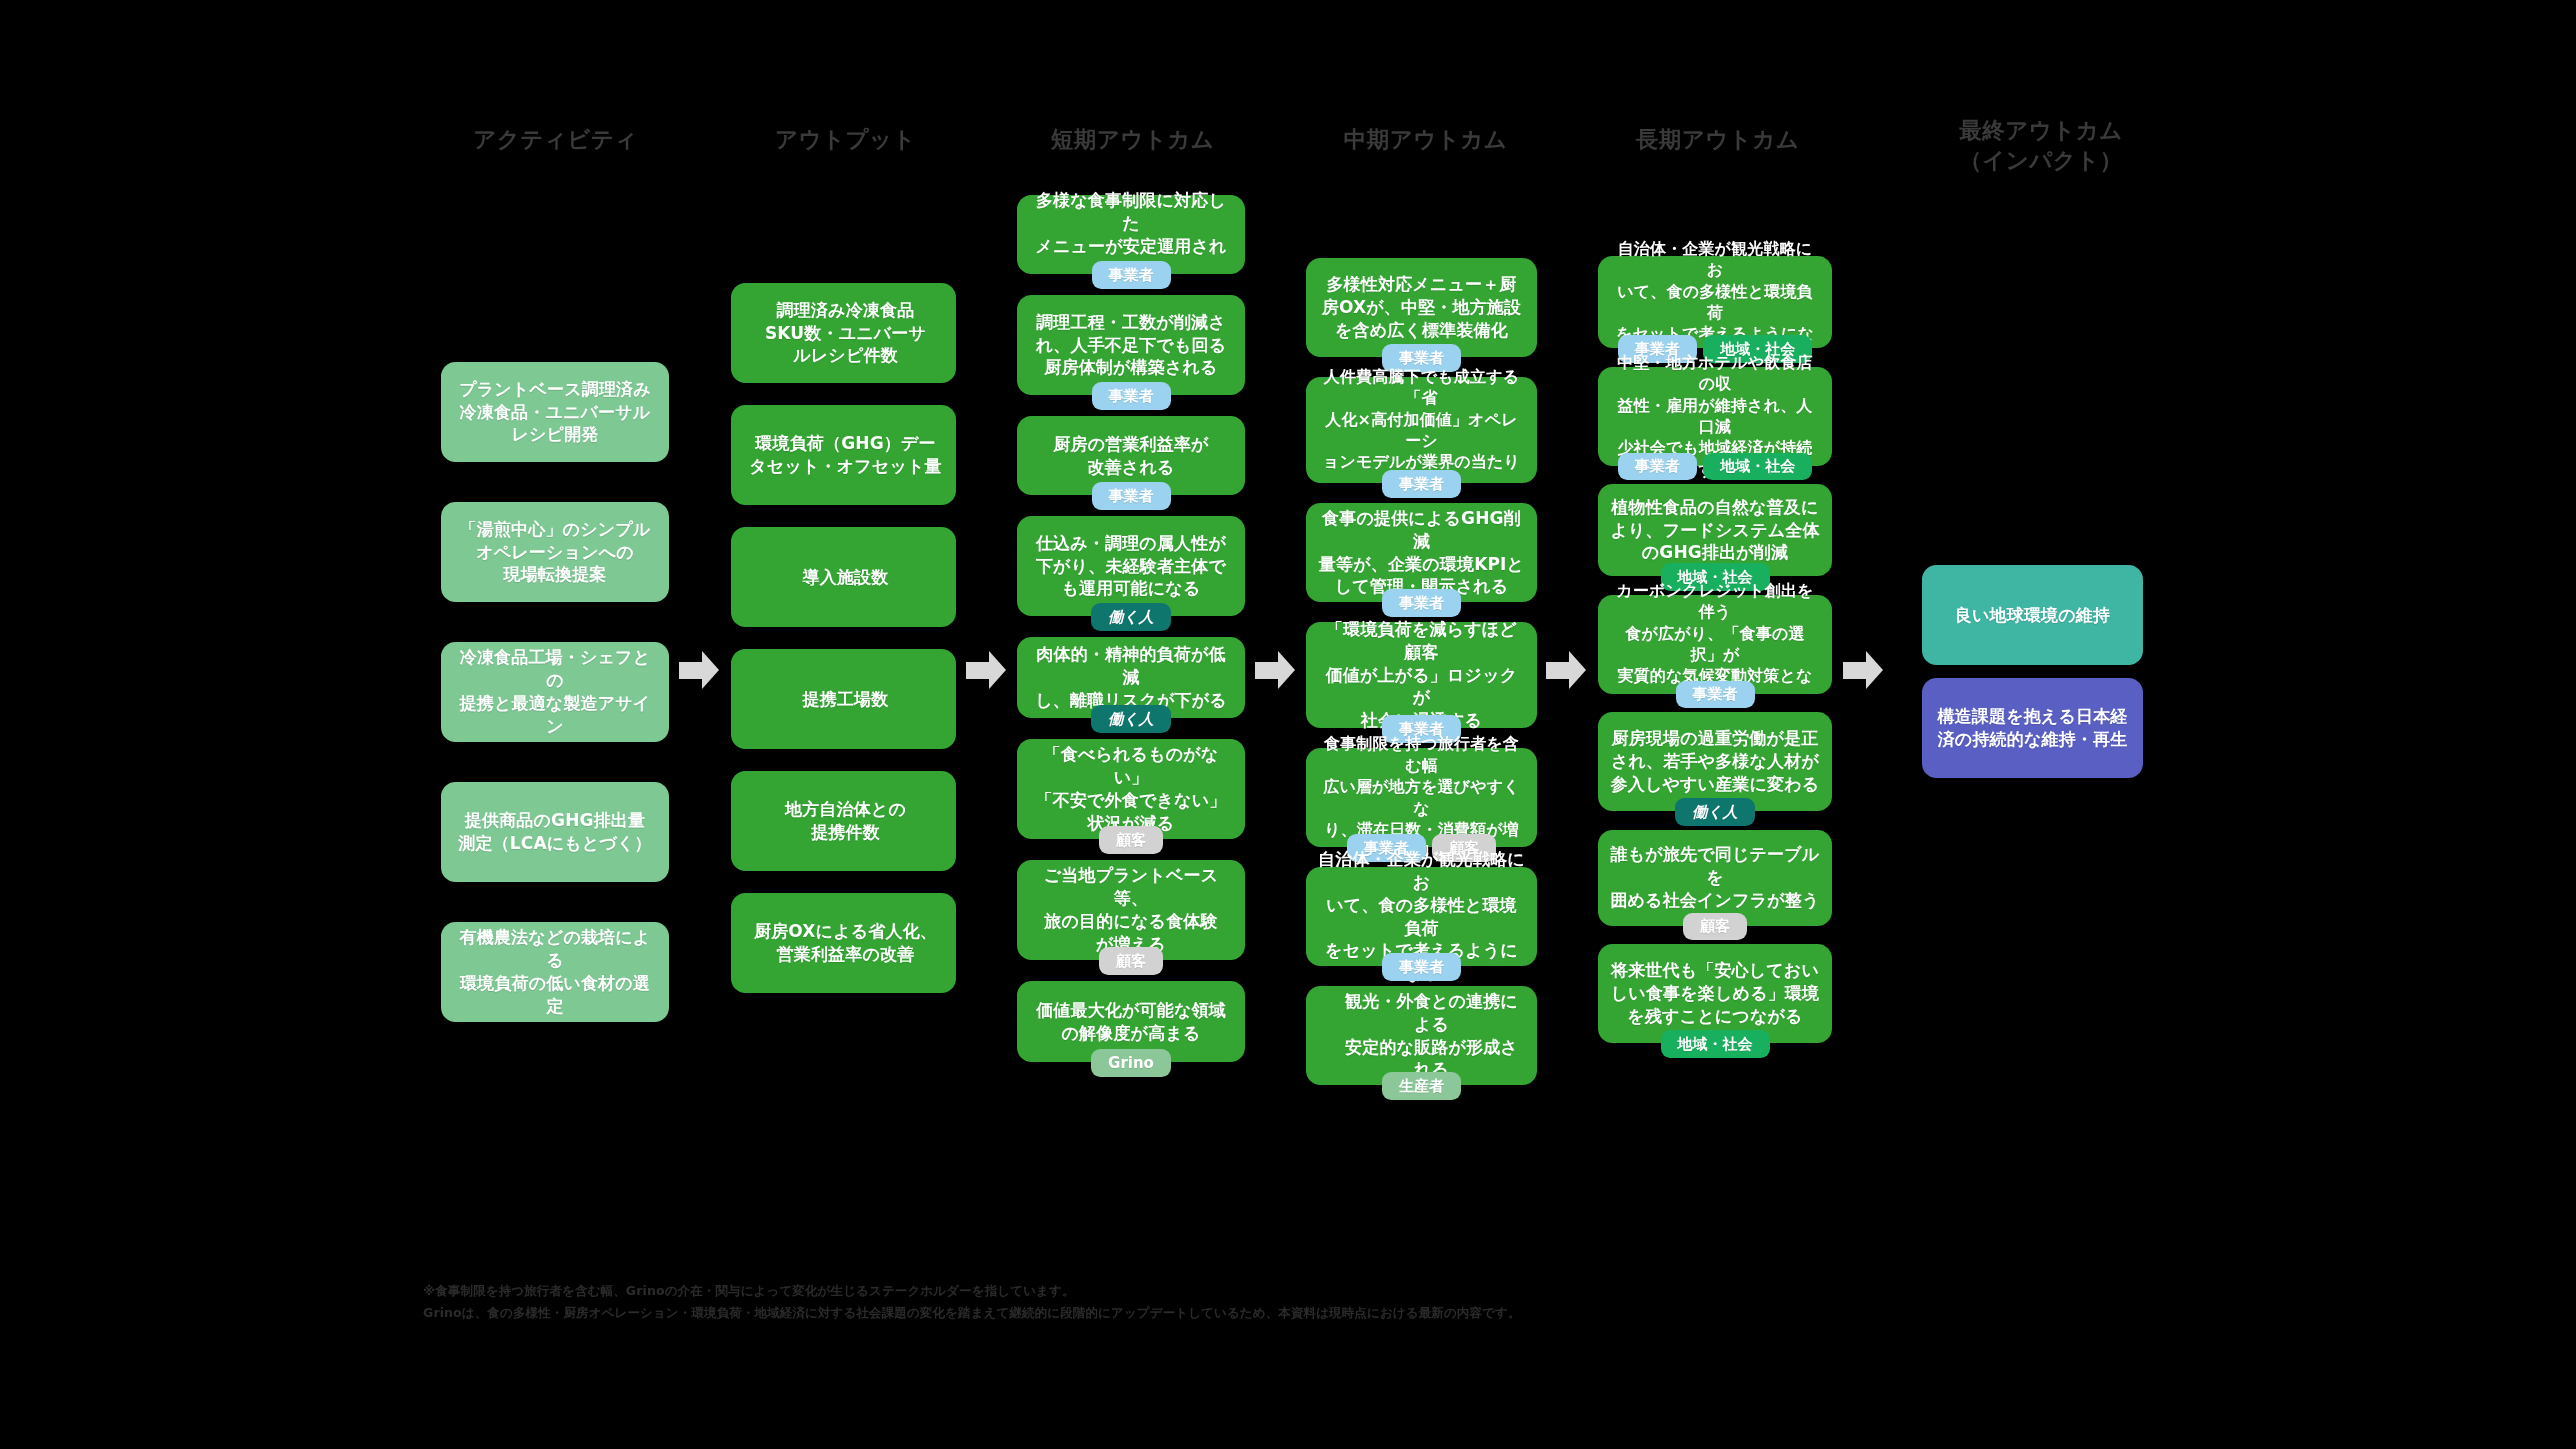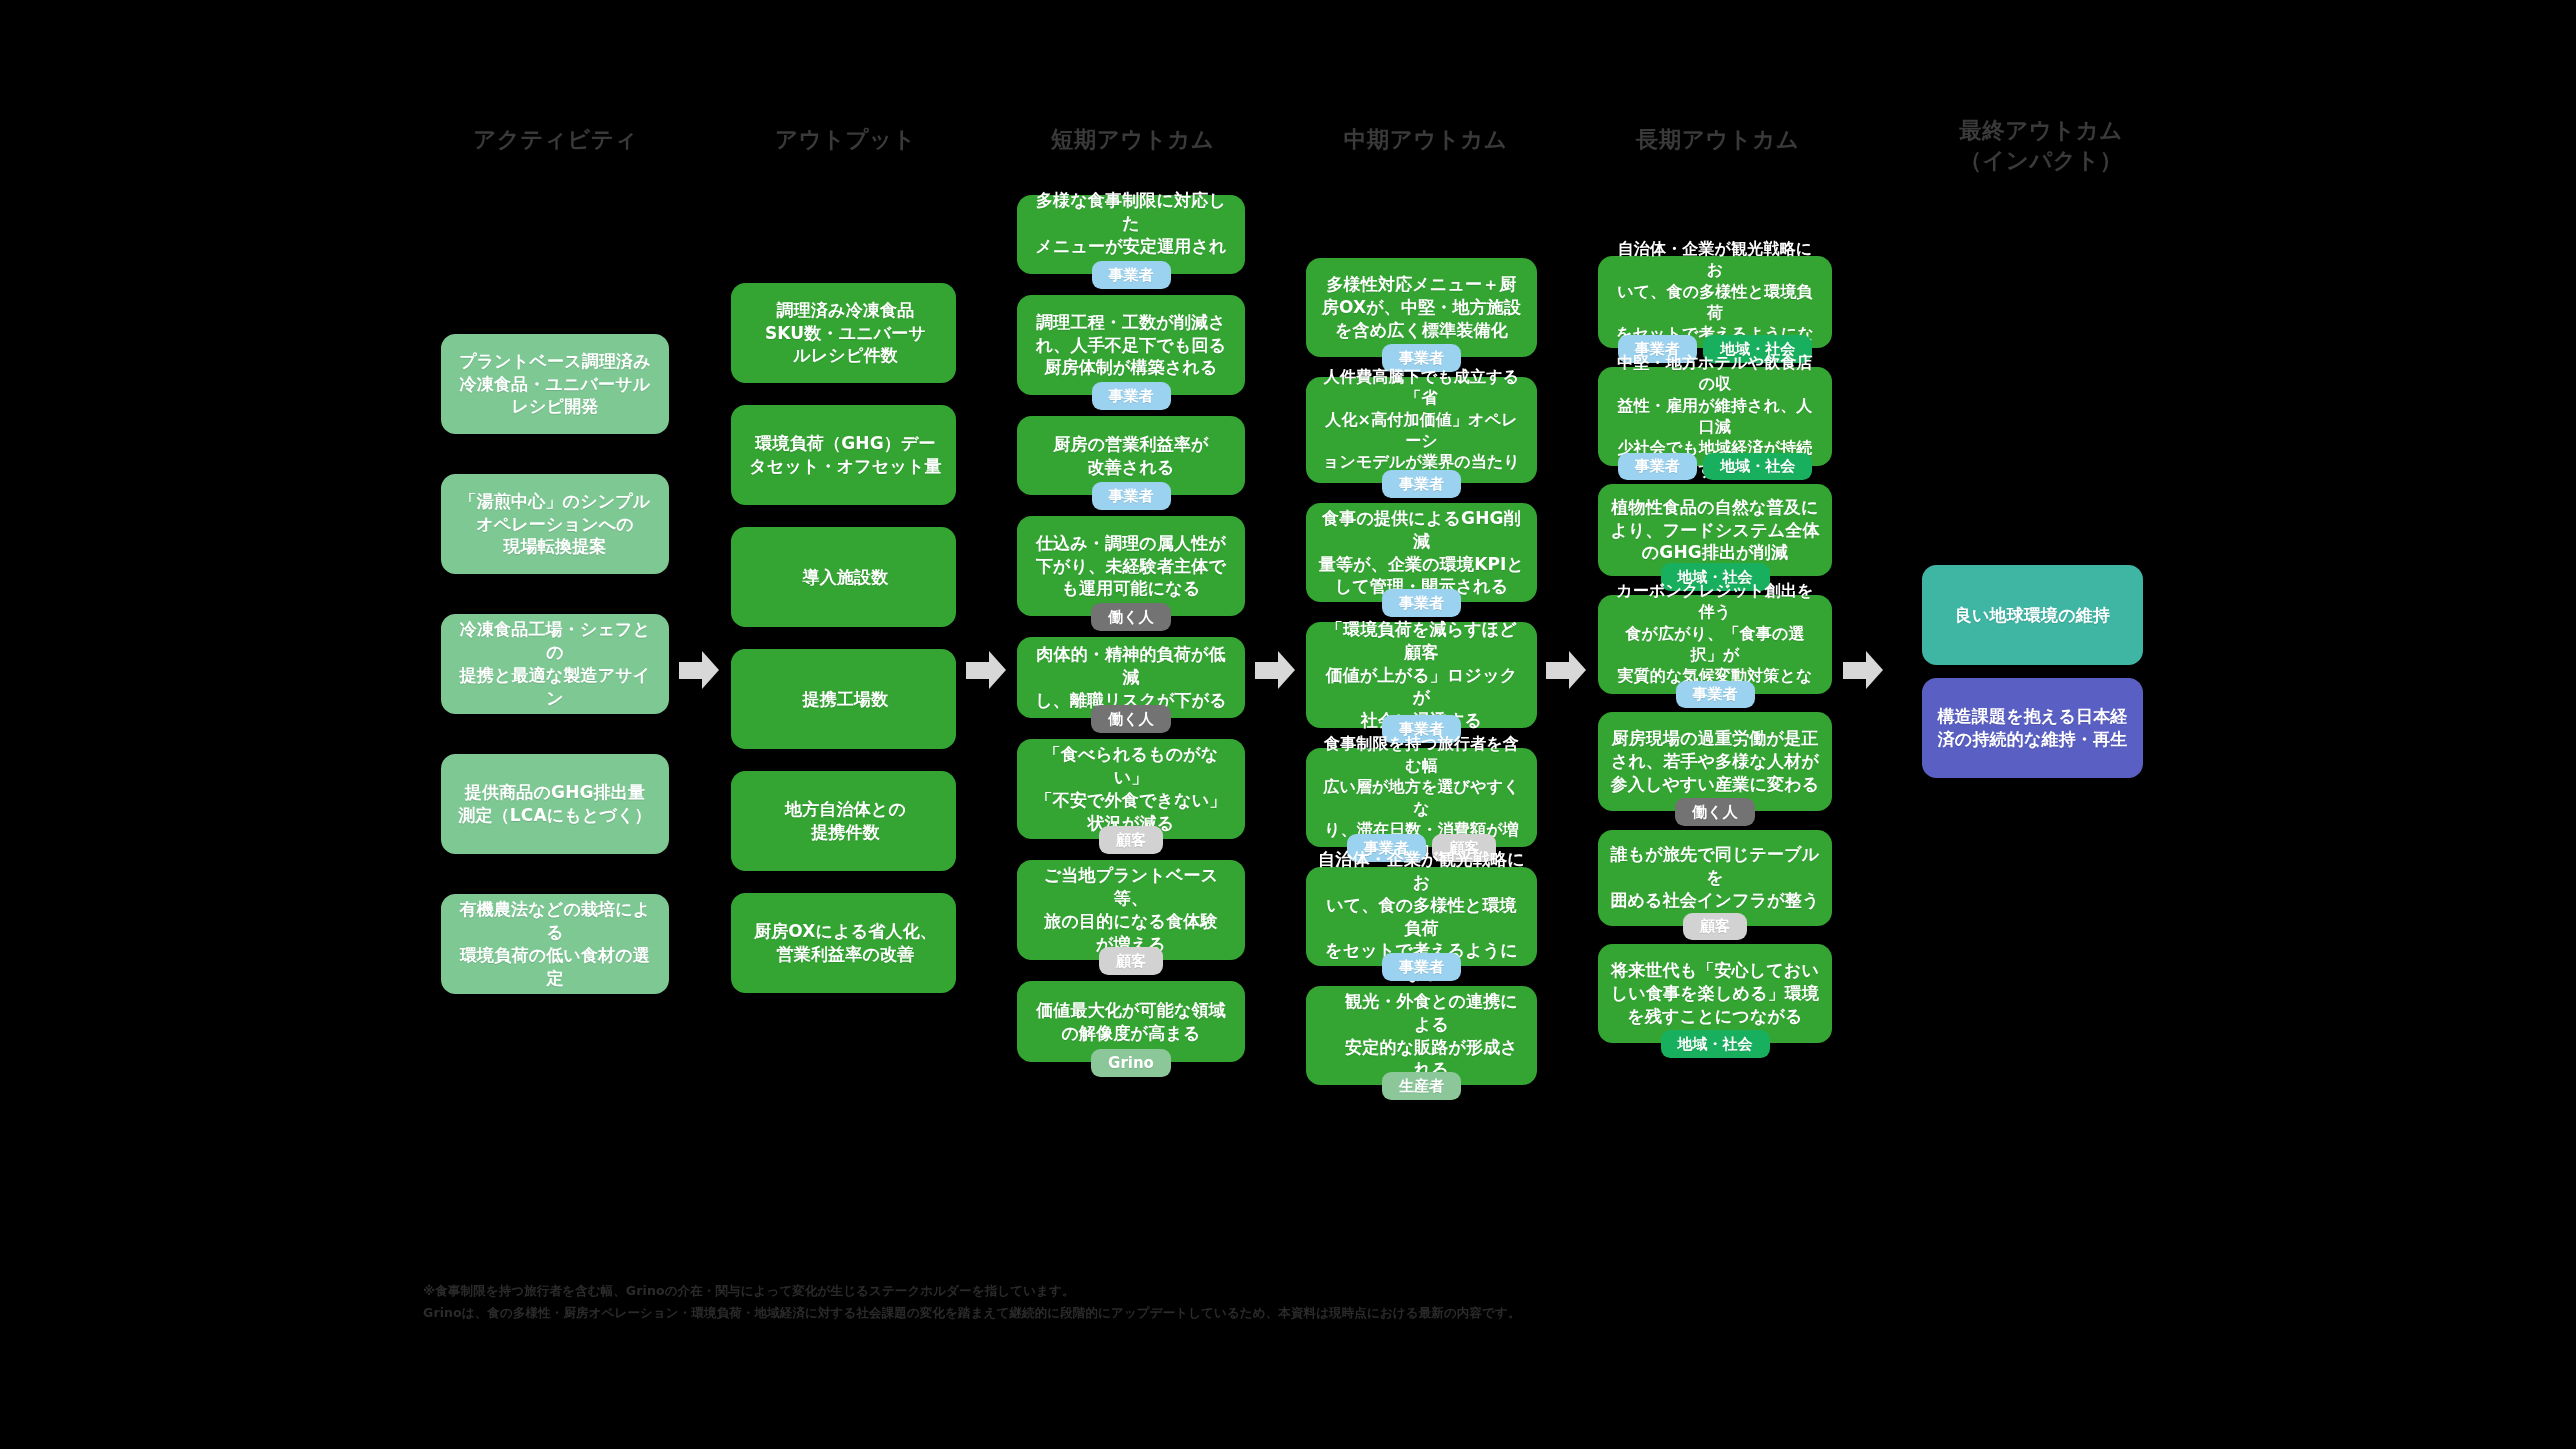--- a/index.html
+++ b/index.html
@@ -102,21 +102,21 @@
     border-radius: 9.2px;
     padding: 4.6px 17px;
     font-size: 15px;
     font-weight: 700;
     line-height: 1.2;
     color: #ffffff;
     white-space: nowrap;
     text-shadow: 0 0.7px 0.7px rgba(0,0,0,.10);
   }
   .tag.jigyosha  { background: #9ad2ef; }  
-  .tag.hataraku  { background: #737373; }  
+  .tag.hataraku  { background: #0f766e; font-style: italic; }  
   .tag.kokyaku   { background: #d2d2d2; }  
   .tag.grino     { background: #8cc79a; }  
   .tag.seisansha { background: #8cc79a; }  
   .tag.chiiki    { background: #18b05e; }  
 
   
   .arrow {
     position: absolute;
     width: 0;
     height: 0;
@@ -162,21 +162,21 @@
   <div class="col-head" style="left:410px; top:125px; width:291px;">アクティビティ</div>
   <div class="col-head" style="left:700px; top:125px; width:291px;">アウトプット</div>
   <div class="col-head" style="left:987px; top:125px; width:291px;">短期アウトカム</div>
   <div class="col-head" style="left:1280px; top:125px; width:291px;">中期アウトカム</div>
   <div class="col-head" style="left:1572px; top:125px; width:291px;">長期アウトカム</div>
   <div class="col-head" style="left:1889px; top:116px; width:304px;">最終アウトカム
 （インパクト）</div>
 
   <div class="col" style="left:441px; top:334px; width:228px; gap:40px;">
 
-    <div class="node activity" style="height:86px;">
+    <div class="node activity" style="height:86px;margin-top:28px;">
       <div class="node-text">プラントベース調理済み
 冷凍食品・ユニバーサル
 レシピ開発</div>
     </div>
     <div class="node activity" style="height:86px;">
       <div class="node-text">「湯煎中心」のシンプル
 オペレーションへの
 現場転換提案</div>
     </div>
     <div class="node activity" style="height:86px;">

